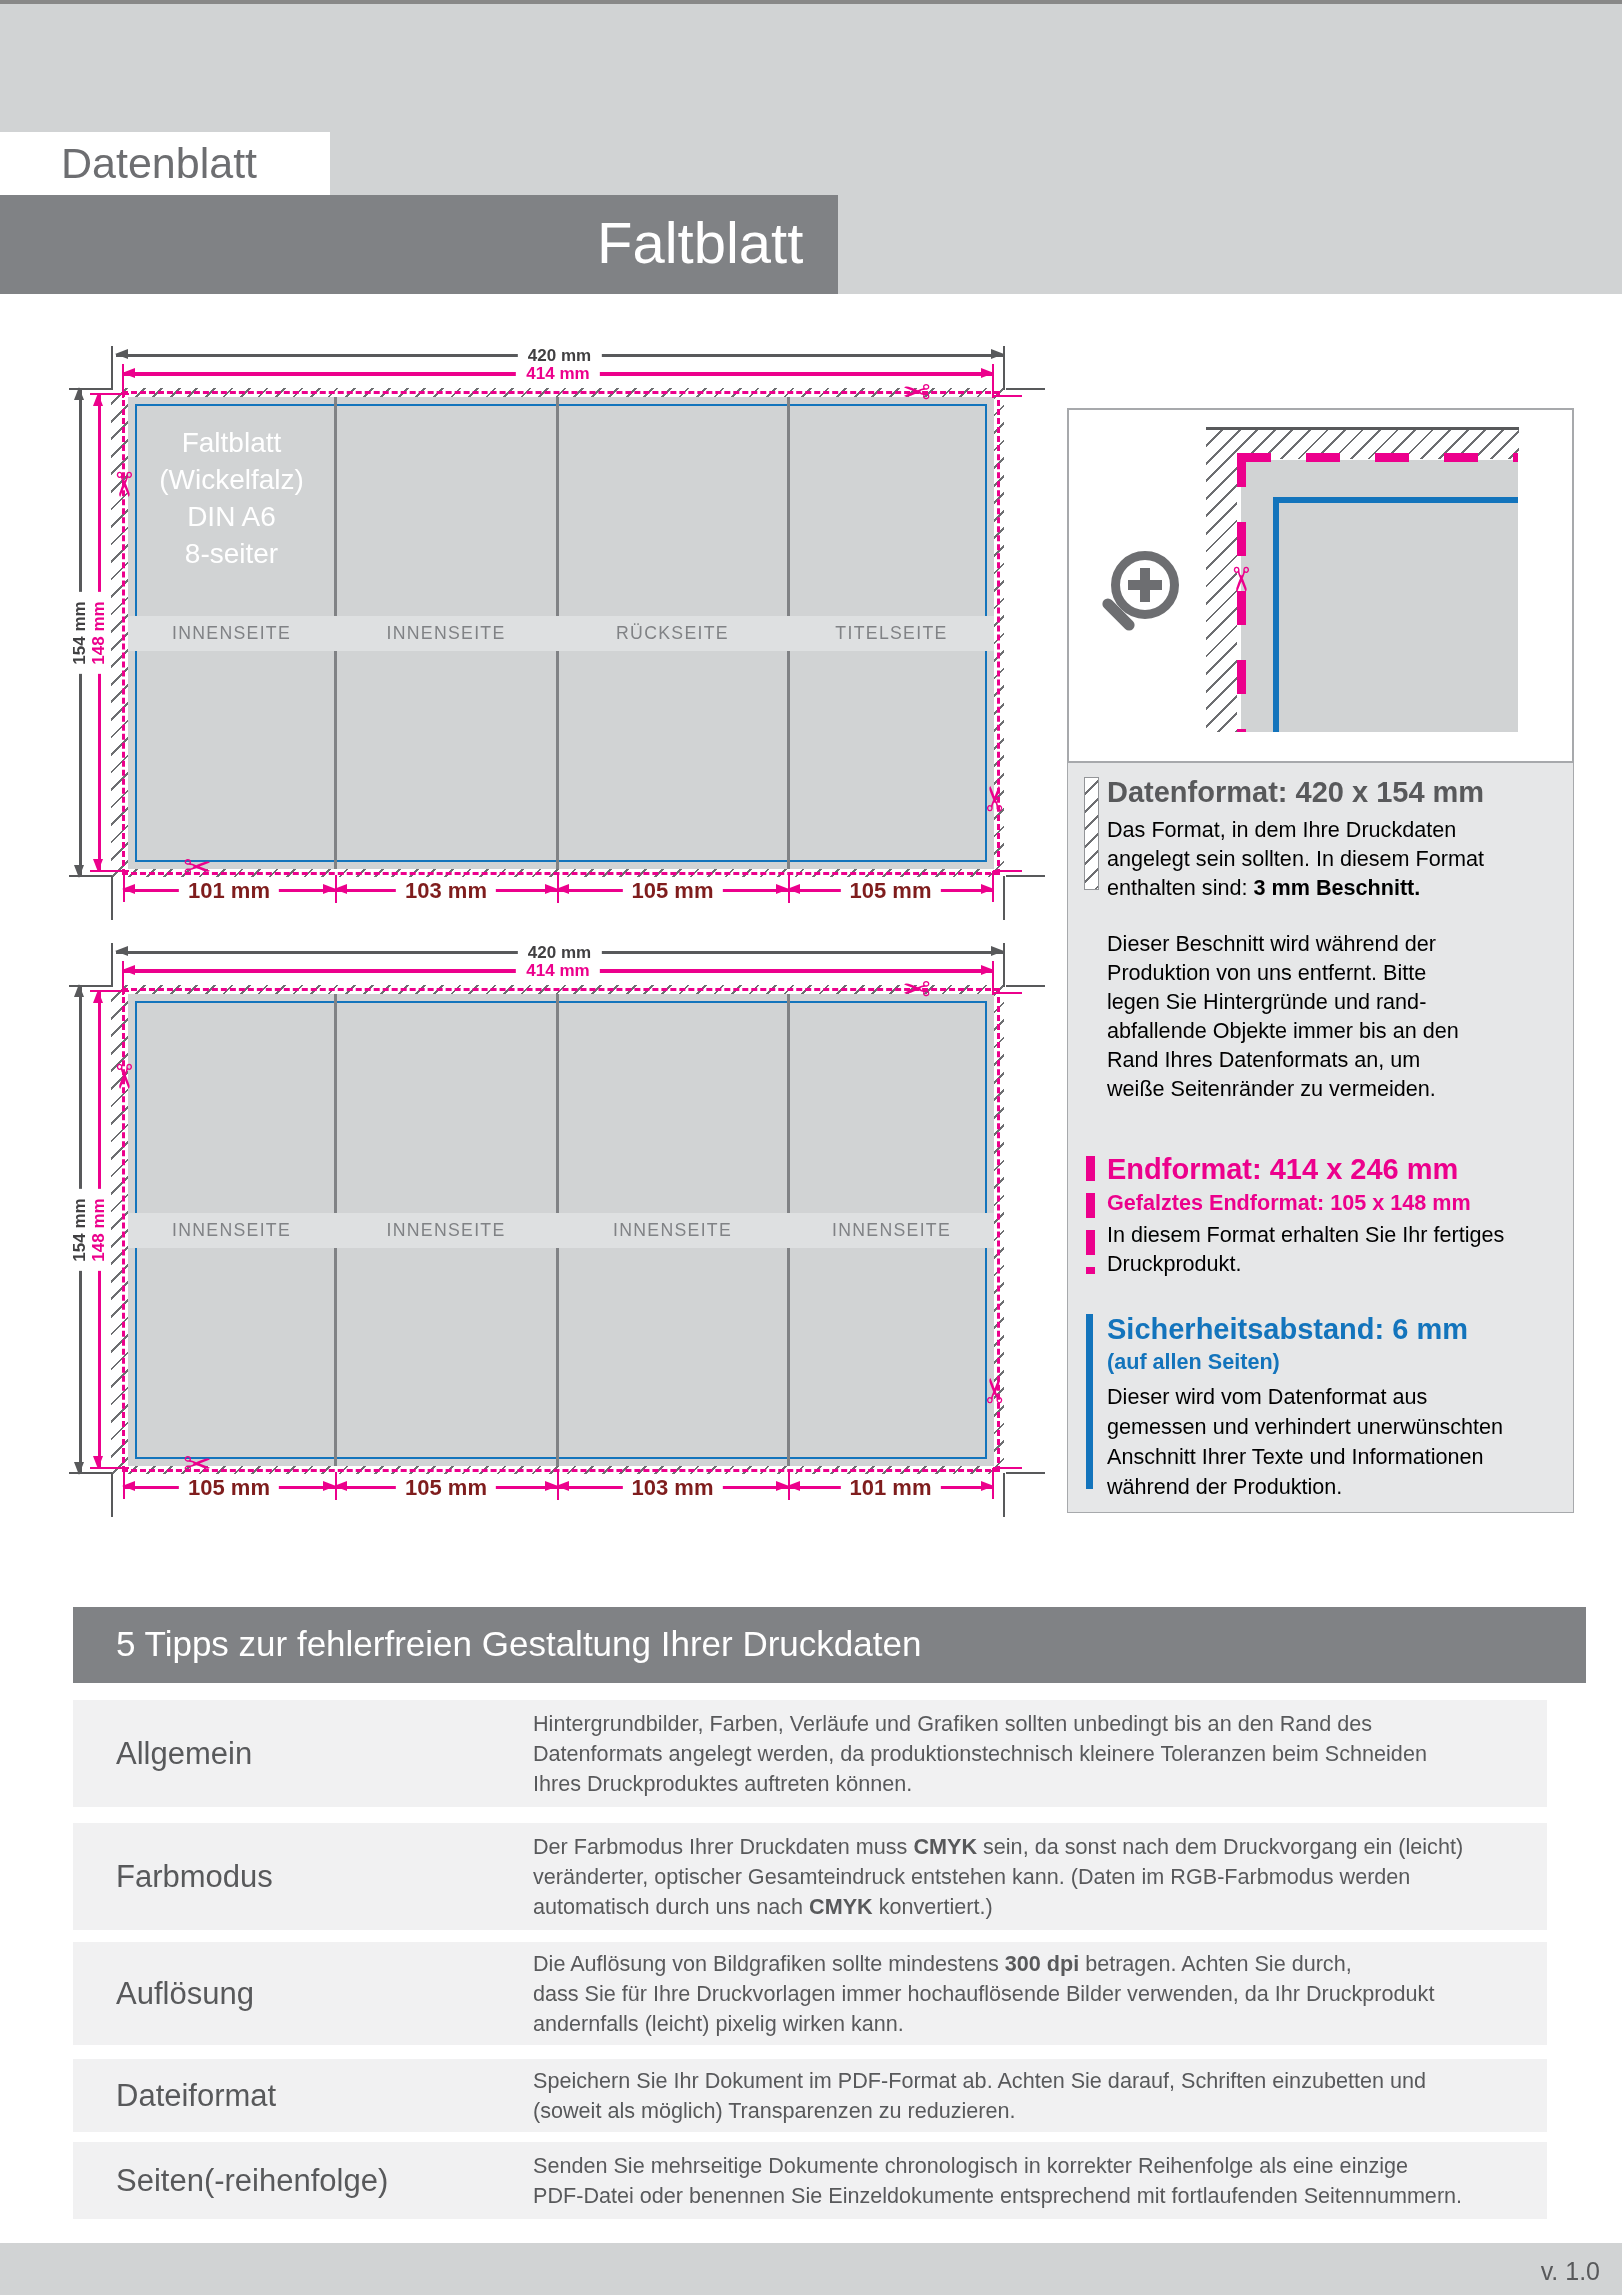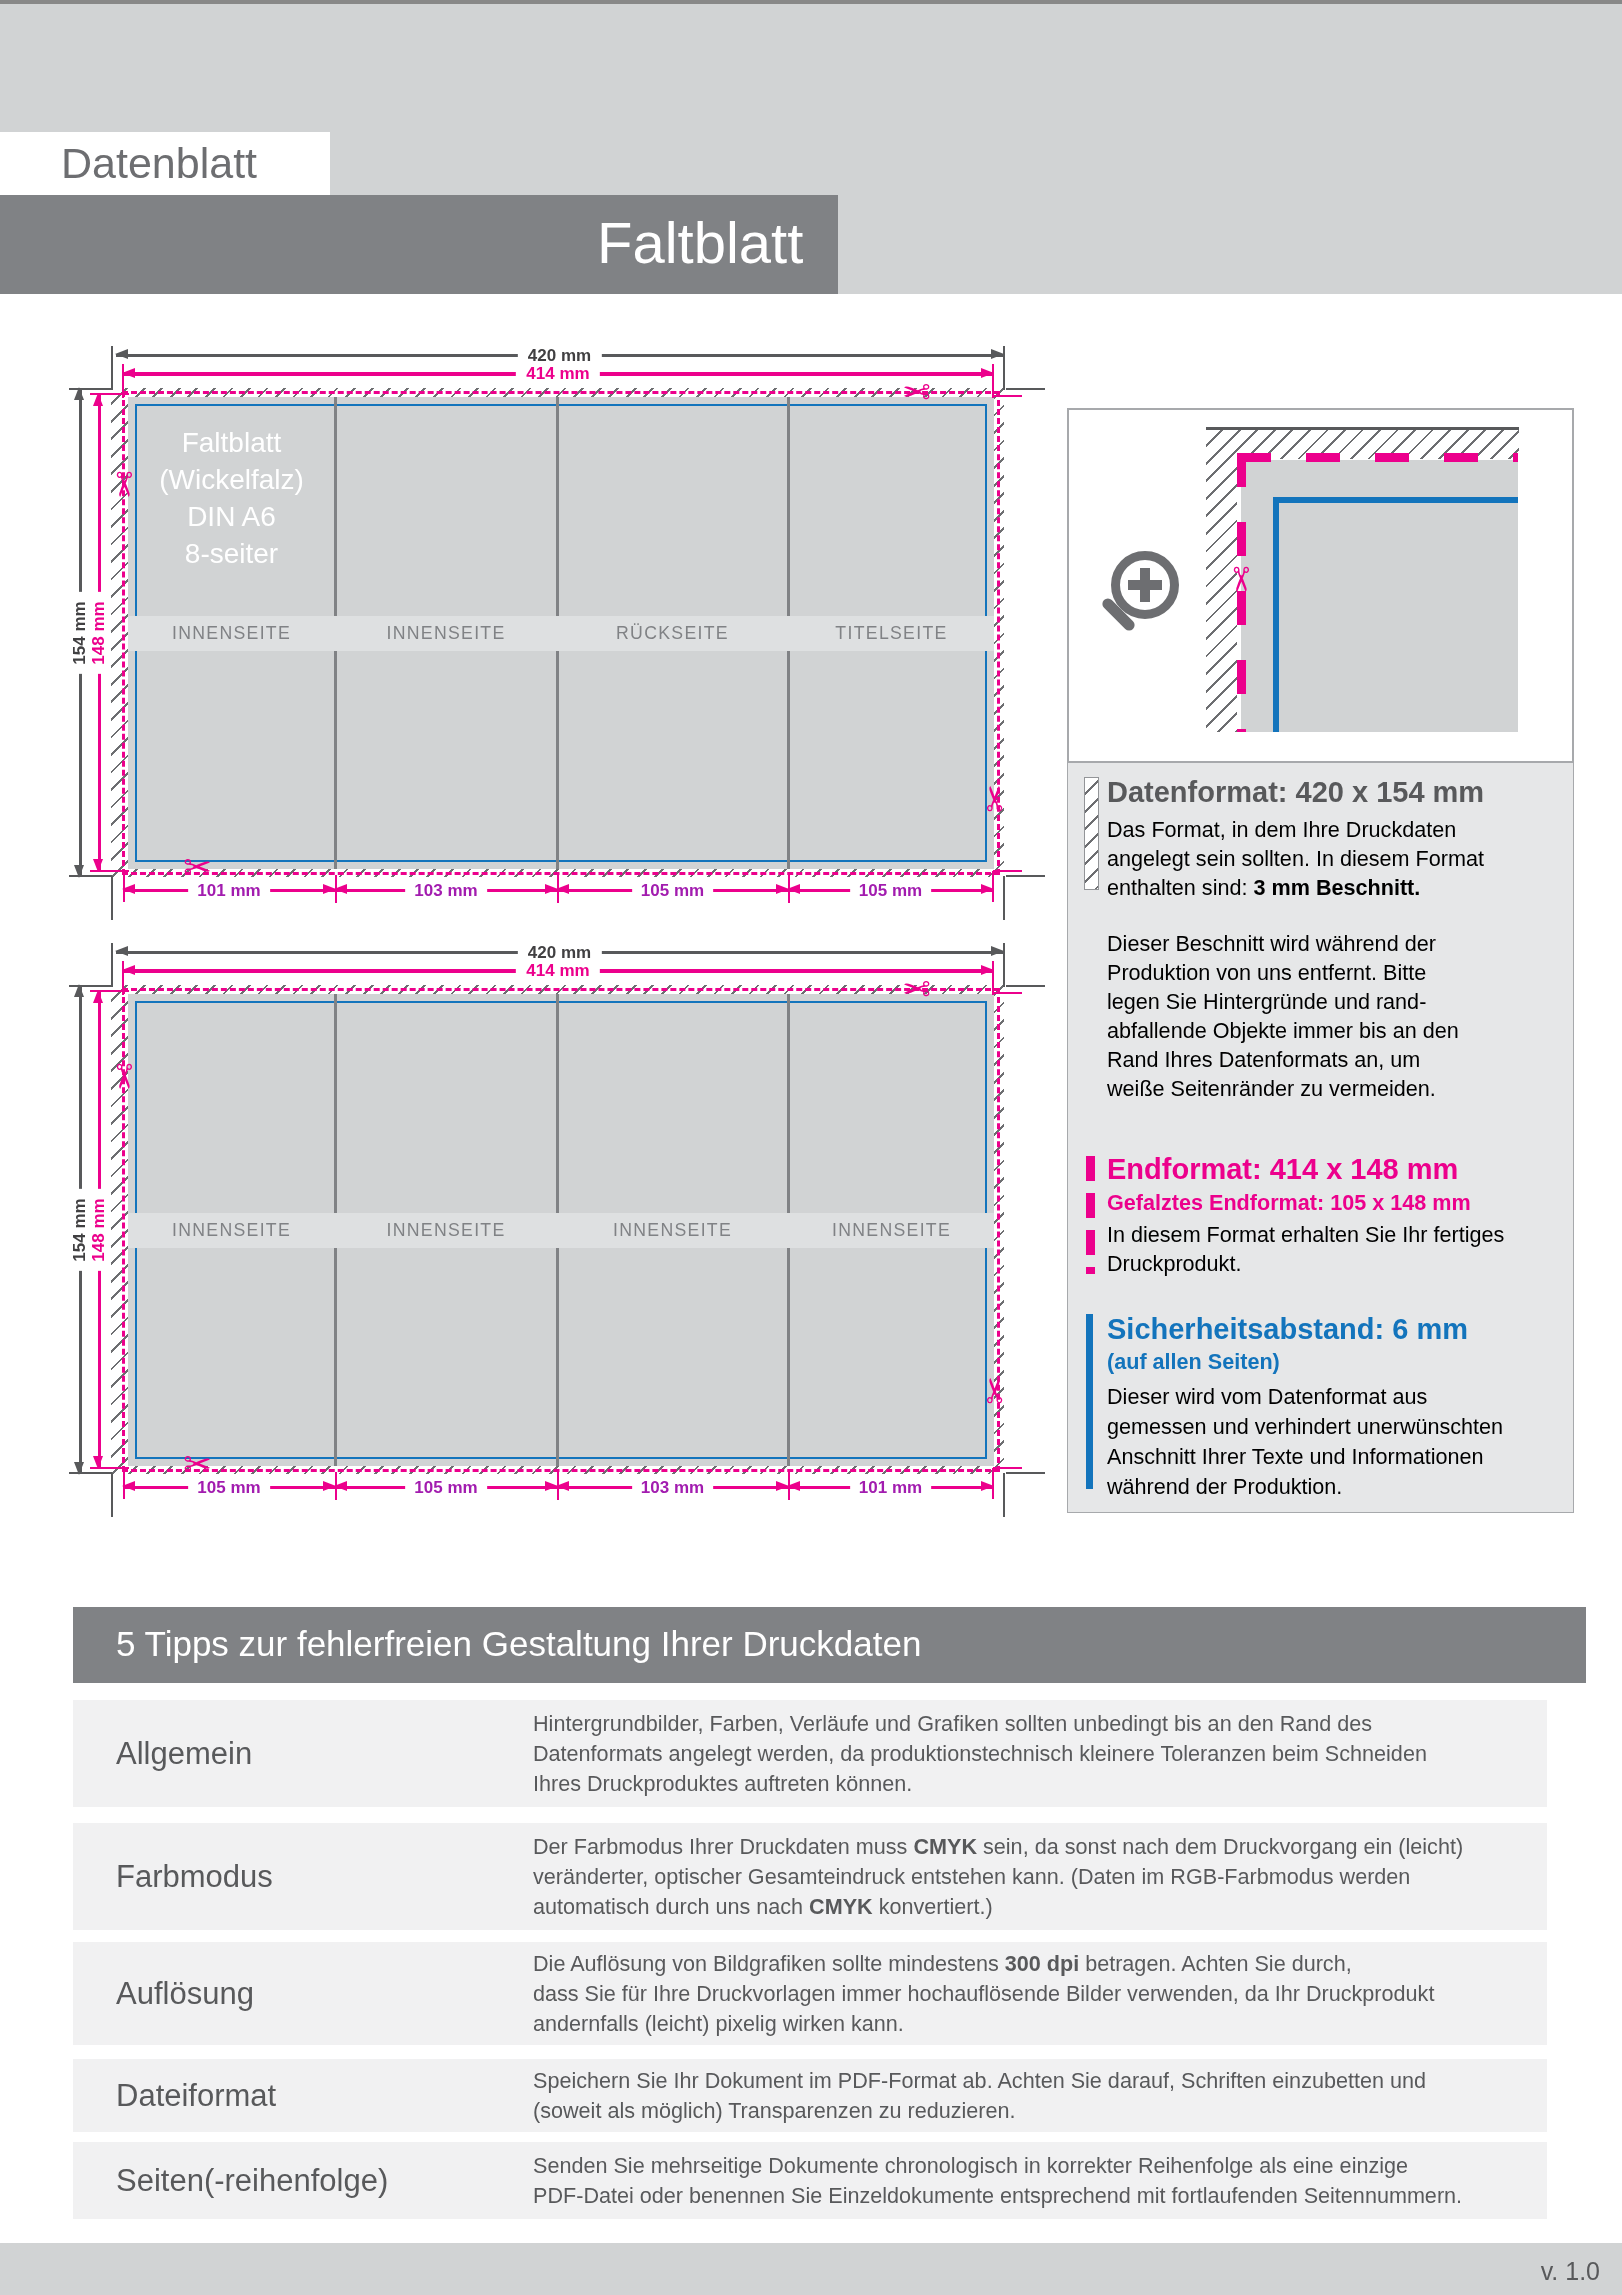--- a/index.html
+++ b/index.html
@@ -54,21 +54,21 @@
 
   .tick { position:absolute; background:#58595b; }
   .tick.mag { background:#ec008c; }
   .tick.v { width:2px; } .tick.h { height:2px; }
 
   .bseg { position:absolute; top:501px; height:3.3px; background:#ec008c; }
   .bseg::before, .bseg::after { content:""; position:absolute; top:-4.6px; border-top:5.9px solid transparent; border-bottom:5.9px solid transparent; }
   .bseg::before { left:-1.3px; border-right:13px solid #ec008c; }
   .bseg::after  { right:-1.3px; border-left:13px solid #ec008c; }
   .bseg .lbl { position:absolute; left:50%; top:-9.2px; transform:translateX(-50%); background:#fff;
-               padding:0 9.2px; font-size:17px; font-weight:bold; color:#a21caf; line-height:21px; white-space:nowrap; }
+               padding:0 9.2px; font-size:22px; font-weight:bold; color:#7f1d1d; line-height:21px; white-space:nowrap; }
 
   .scissors { position:absolute; width:37px; height:37px; font-size:34px; line-height:37px; text-align:center; color:#ec008c; }
 
   
   .zoom-box { position:absolute; left:1067px; top:404px; width:507px; height:355px; background:#fff; border:2px solid #a7a9ac; }
   .magnifier { position:absolute; left:42px; top:141px; width:68px; height:68px; }
   .magnifier .ring { position:absolute; left:0; top:0; width:68px; height:68px; border:9.8px solid #6d6e71; border-radius:50%; }
   .magnifier .ph { position:absolute; left:17px; top:29.4px; width:34px; height:9.2px; background:#6d6e71; }
   .magnifier .pv { position:absolute; left:29.4px; top:17px; width:9.2px; height:34px; background:#6d6e71; }
   .magnifier .handle { position:absolute; left:-13px; top:58px; width:41px; height:11px; background:#6d6e71; border-radius:5.9px; transform:rotate(45deg); }
@@ -292,21 +292,21 @@
     <h2 class="h-data">Datenformat: 420 x 154 mm</h2>
     <div class="para p1"><div><span>Das Format, in dem Ihre Druckdaten</span></div><div><span>angelegt sein sollten. In diesem Format</span></div><div><span>enthalten sind: </span><b>3 mm Beschnitt.</b></div></div>
     <div class="para p2">Dieser Beschnitt wird während der
 Produktion von uns entfernt. Bitte
 legen Sie Hintergründe und rand-
 abfallende Objekte immer bis an den
 Rand Ihres Datenformats an, um
 weiße Seitenränder zu vermeiden.</div>
 
     <div class="icon-dash"></div>
-    <h2 class="h-end">Endformat: 414 x 148 mm</h2>
+    <h2 class="h-end">Endformat: 414 x 246 mm</h2>
     <div class="sub s-end">Gefalztes Endformat: 105 x 148 mm</div>
     <div class="para p3">In diesem Format erhalten Sie Ihr fertiges
 Druckprodukt.</div>
 
     <div class="icon-blue"></div>
     <h2 class="h-safe">Sicherheitsabstand: 6 mm</h2>
     <div class="sub s-safe">(auf allen Seiten)</div>
     <div class="para p4">Dieser wird vom Datenformat aus
 gemessen und verhindert unerwünschten
 Anschnitt Ihrer Texte und Informationen

